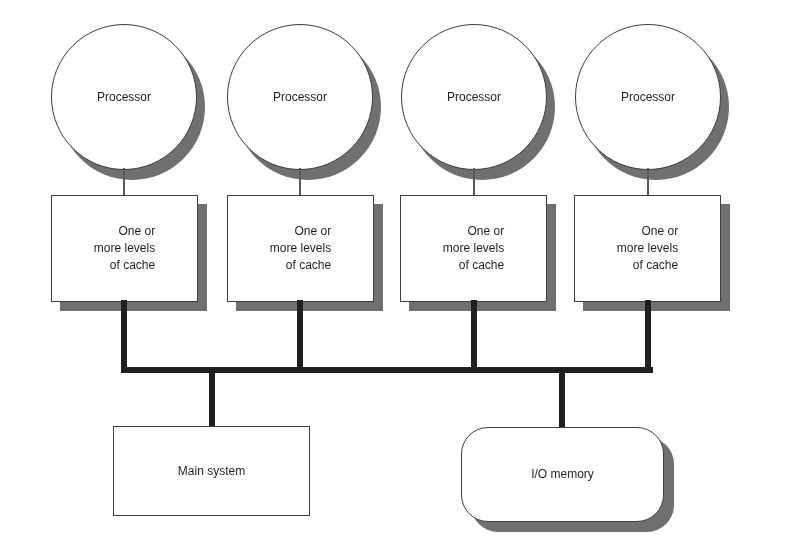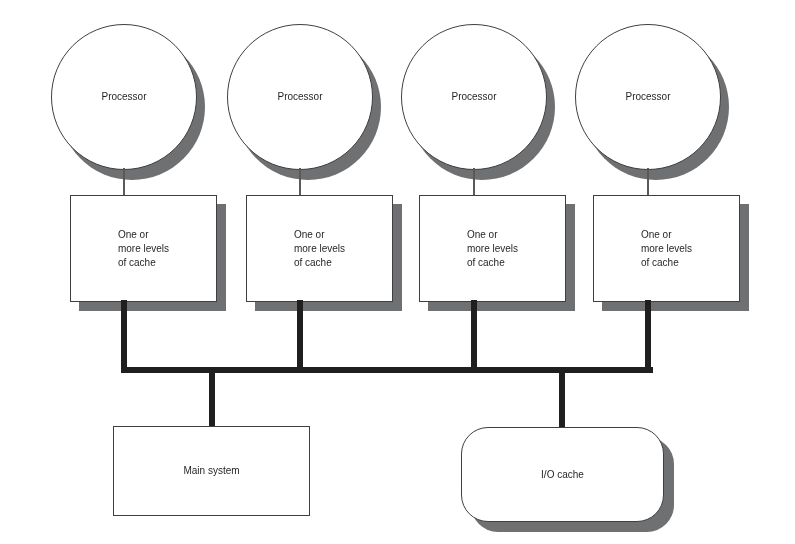--- a/index.html
+++ b/index.html
@@ -17,38 +17,37 @@
     overflow: hidden;
   }
   .node {
     position: absolute;
     background: #ffffff;
     border: 1.5px solid #3f3f41;
     box-sizing: border-box;
     display: flex;
     align-items: center;
     justify-content: center;
-    text-align: left;
-    font-size: 10px;
+    text-align: right;
+    font-size: 12px;
     line-height: 1.4;
   }
   .circle {
     top: 24px;
     width: 146px;
     height: 146px;
     border-radius: 50%;
     box-shadow: 8px 10px 0 #6f7072;
   }
   .cache {
     top: 195px;
     width: 147px;
     height: 107px;
     box-shadow: 9px 9px 0 #6f7072;
     white-space: pre-line;
-    margin-left: 19px;
   }
   .memory {
     left: 113px;
     top: 426px;
     width: 197px;
     height: 90px;
   }
   .io {
     left: 461px;
     top: 427px;
@@ -148,16 +147,16 @@
   <div class="bus"></div>
 
   <div class="thick-link mem-drop"></div>
   <div class="thick-link io-drop"></div>
 
   <div class="node memory">
     <span>Main system</span>
   </div>
 
   <div class="node io">
-    <span>I/O cache</span>
+    <span>I/O memory</span>
   </div>
 
 </div>
 
 </body></html>

